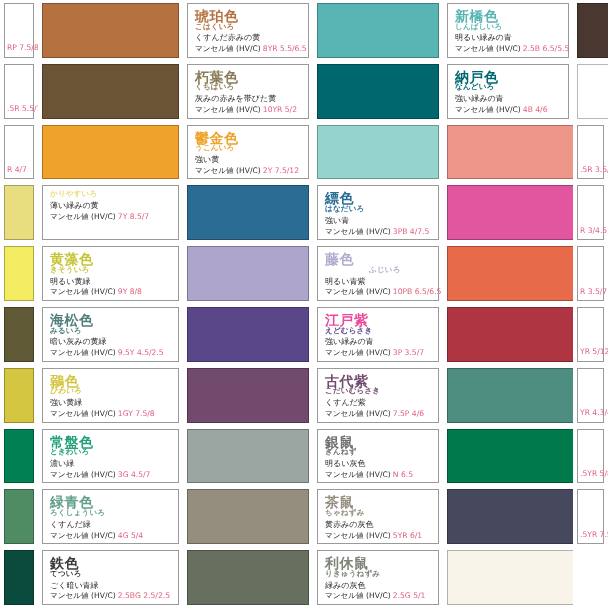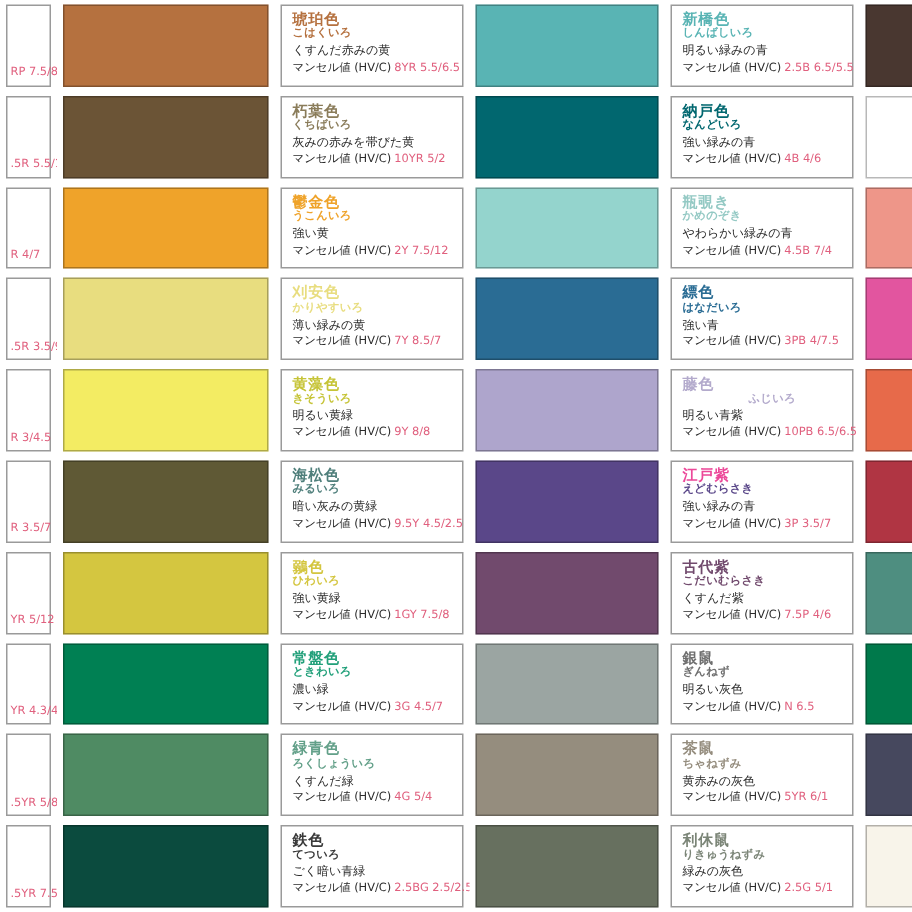--- a/index.html
+++ b/index.html
@@ -24,21 +24,21 @@
   }
   
   .card{padding:3px 4px;}
   .card .inner{
     width:100%;height:100%;box-sizing:border-box;
     background:#ffffff;border:1px solid #9a9a9a;
     padding:5px 7px 3px 7px;
     display:flex;flex-direction:column;justify-content:flex-start;
   }
   .kanji{
-    font-size:10px;font-weight:bold;line-height:1.04;
+    font-size:14px;font-weight:bold;line-height:1.04;
     letter-spacing:.5px;white-space:nowrap;
   }
   .kana{
     font-size:7.5px;font-weight:bold;line-height:1.05;
     margin-top:-1px;letter-spacing:.2px;white-space:nowrap;
   }
   .desc{
     font-size:8px;color:#2a2a2a;line-height:1.1;margin-top:4px;
     white-space:nowrap;
   }
@@ -126,42 +126,33 @@
       <div class="inner">
         <div class="kanji" style="color: rgb(239, 163, 42);">鬱金色</div>
         <div class="kana" style="color: rgb(239, 163, 42);">うこんいろ</div>
         <div class="desc">強い黄</div>
         <div class="munsell"><span>マンセル値 (HV/C)</span><span class="val" style="color: rgb(224, 96, 126);">2Y 7.5/12</span></div>
       </div>
     </div>
     <div class="cell swatch">
       <div class="chip" style="background: rgb(148, 212, 205);"></div>
     </div>
-    <div class="cell card">
-      <div class="inner">
-        <div class="kanji" style="color: rgb(148, 201, 196);">瓶覗き</div>
-        <div class="kana" style="color: rgb(148, 201, 196);">かめのぞき</div>
-        <div class="desc">やわらかい緑みの青</div>
-        <div class="munsell"><span>マンセル値 (HV/C)</span><span class="val" style="color: rgb(224, 96, 126);">4.5B 7/4</span></div>
-      </div>
-    </div>
     <div class="cell swatch clip-right">
       <div class="chip" style="background: rgb(238, 150, 137);"></div>
     </div>
     <div class="cell card">
       <div class="inner" style="position: relative; padding-left: 0px;">
         <div class="munsell" style="position: absolute; bottom: 4px; left: 2px; color: rgb(224, 96, 126);">.5R 3.5/9</div>
       </div>
     </div>
     <div class="cell swatch">
       <div class="chip" style="background: rgb(232, 221, 127);"></div>
     </div>
     <div class="cell card">
       <div class="inner">
-        <div class="kanji" style="color: rgb(232, 221, 127);">刈安色</div>
         <div class="kana" style="color: rgb(232, 221, 127);">かりやすいろ</div>
         <div class="desc">薄い緑みの黄</div>
         <div class="munsell"><span>マンセル値 (HV/C)</span><span class="val" style="color: rgb(224, 96, 126);">7Y 8.5/7</span></div>
       </div>
     </div>
     <div class="cell swatch">
       <div class="chip" style="background: rgb(42, 108, 148);"></div>
     </div>
     <div class="cell card">
       <div class="inner">
@@ -238,21 +229,21 @@
       <div class="inner" style="position: relative; padding-left: 0px;">
         <div class="munsell" style="position: absolute; bottom: 4px; left: 2px; color: rgb(224, 96, 126);">YR 5/12</div>
       </div>
     </div>
     <div class="cell swatch">
       <div class="chip" style="background: rgb(212, 198, 64);"></div>
     </div>
     <div class="cell card">
       <div class="inner">
         <div class="kanji" style="color: rgb(212, 198, 64);">鶸色</div>
-        <div class="kana" style="color: rgb(212, 198, 64);">ひわいろ</div>
+        <div class="kana" style="color: rgb(212, 198, 64); font-style: italic;">ひわいろ</div>
         <div class="desc">強い黄緑</div>
         <div class="munsell"><span>マンセル値 (HV/C)</span><span class="val" style="color: rgb(224, 96, 126);">1GY 7.5/8</span></div>
       </div>
     </div>
     <div class="cell swatch">
       <div class="chip" style="background: rgb(113, 74, 109);"></div>
     </div>
     <div class="cell card">
       <div class="inner">
         <div class="kanji" style="color: rgb(113, 74, 109);">古代紫</div>

